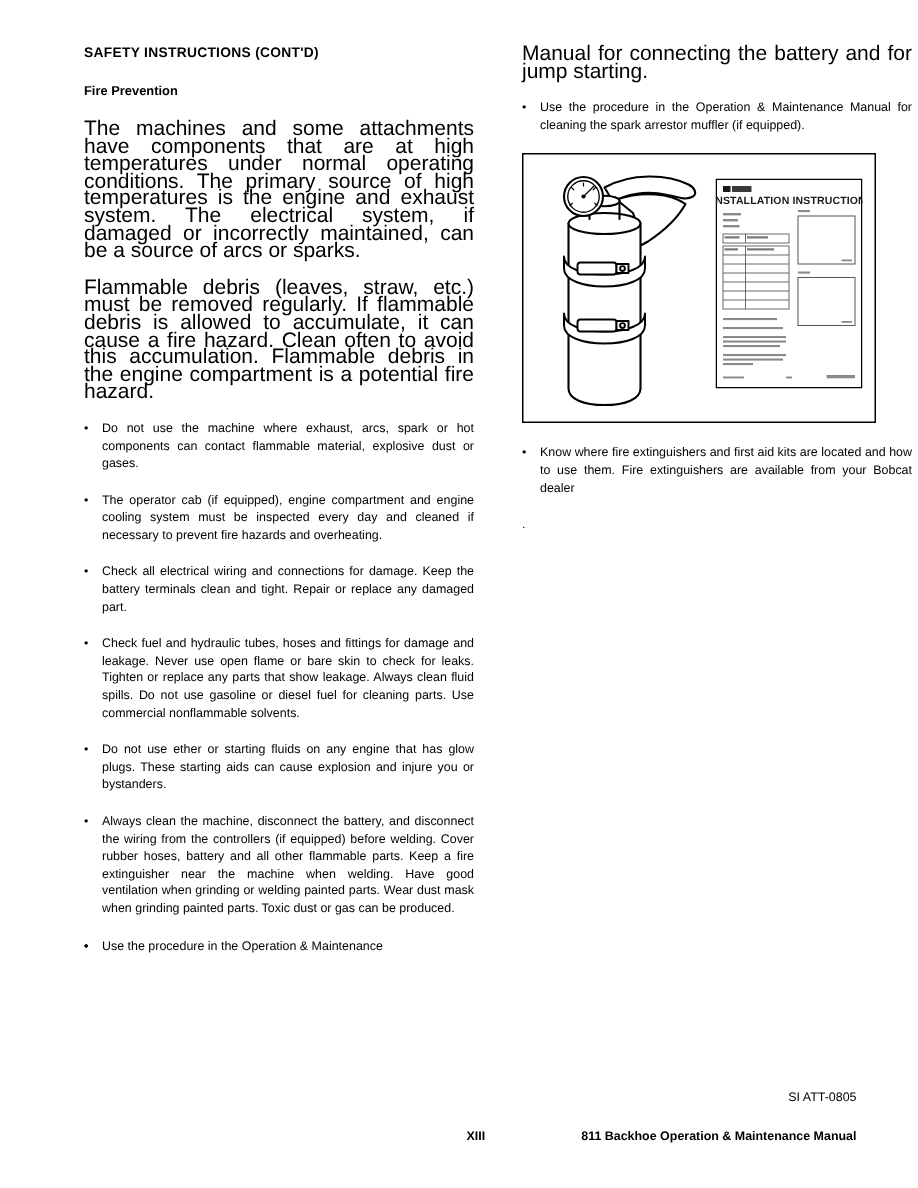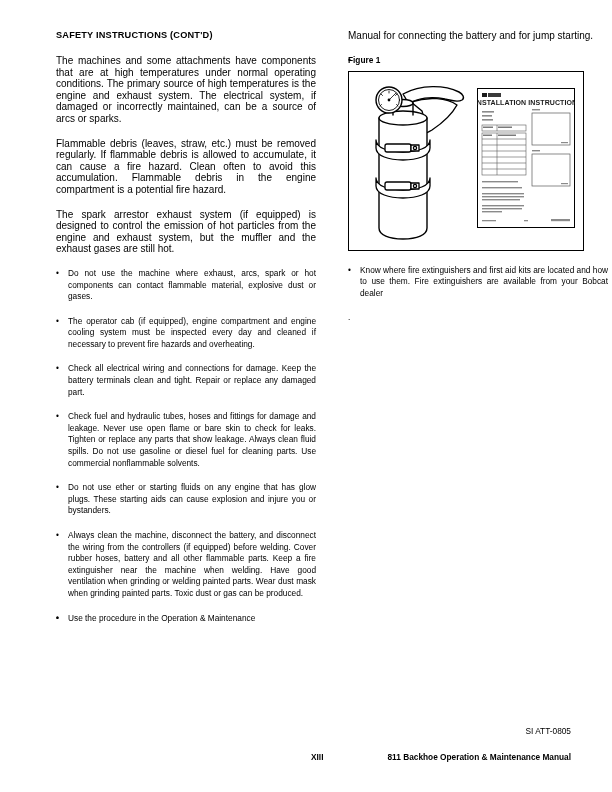--- a/index.html
+++ b/index.html
@@ -33,21 +33,21 @@
     font-weight: bold;
     margin: 0 0 15px 0;
     letter-spacing: 0.2px;
   }
   h2.sub-title {
     font-size: 8.6px;
     font-weight: bold;
     margin: 0 0 15px 0;
   }
   p.para {
-    font-size: 10px;
+    font-size: 14px;
     line-height: 11.6px;
     text-align: justify;
     margin: 0 0 13px 0;
   }
   ul.bullets {
     list-style: none;
     margin: 0;
     padding: 0;
   }
   ul.bullets li {
@@ -136,24 +136,24 @@
 </style>
 </head>
 <body>
 
 <div class="page">
 
   <div class="col col-left">
 
     <h1 class="section-title">SAFETY INSTRUCTIONS (CONT'D)</h1>
 
+    <h2 class="sub-title">Fire Prevention</h2>
 
     <p class="para">The machines and some attachments have components that are at high temperatures under normal operating conditions. The primary source of high temperatures is the engine and exhaust system. The electrical system, if damaged or incorrectly maintained, can be a source of arcs or sparks.</p>
     <p class="para">Flammable debris (leaves, straw, etc.) must be removed regularly. If flammable debris is allowed to accumulate, it can cause a fire hazard. Clean often to avoid this accumulation. Flammable debris in the engine compartment is a potential fire hazard.</p>
-    <p class="para">The spark arrestor exhaust system (if equipped) is designed to control the emission of hot particles from the engine and exhaust system, but the muffler and the exhaust gases are still hot.</p>
 
     <ul class="bullets">
       <li>
         <span class="bullet">•</span>
         <span>Do not use the machine where exhaust, arcs, spark or hot components can contact flammable material, explosive dust or gases.</span>
       </li>
       <li>
         <span class="bullet">•</span>
         <span>The operator cab (if equipped), engine compartment and engine cooling system must be inspected every day and cleaned if necessary to prevent fire hazards and overheating.</span>
       </li>
@@ -183,24 +183,24 @@
     </ul>
   </div>
 
   <div class="col col-right">
 
     <p class="para">Manual for connecting the battery and for jump starting.</p>
 
     <ul class="bullets">
       <li>
         <span class="bullet">•</span>
+        <span>Use the procedure in the Operation &amp; Maintenance Manual for cleaning the spark arrestor muffler (if equipped).</span>
       </li>
     </ul>
 
-    <div class="figure-label">Figure 1</div>
 
     <div class="figure-box">
 
       <svg class="fig-ext" viewBox="0 0 112 168">
         <g fill="#ffffff" stroke="#000000" stroke-width="1.4" stroke-linejoin="round" stroke-linecap="round">
 
           <path d="M41 18 L28 14 L26 22 L38 27 Z"></path>
 
           <path d="M44 16 C62 6 86 7 100 14 C104 16 106 20 103 22
                    C98 25 92 22 86 21 C72 18 58 20 50 26 Z"></path>

